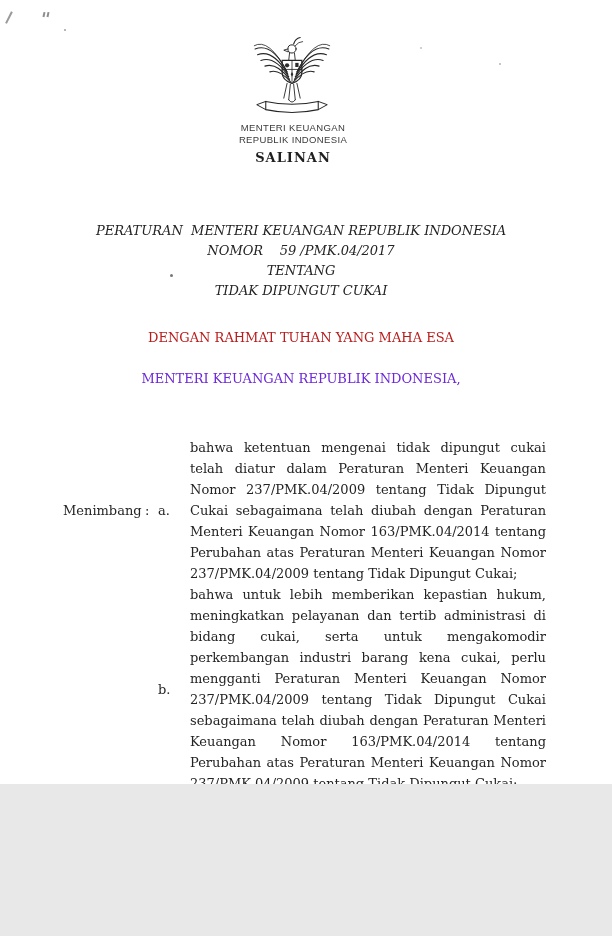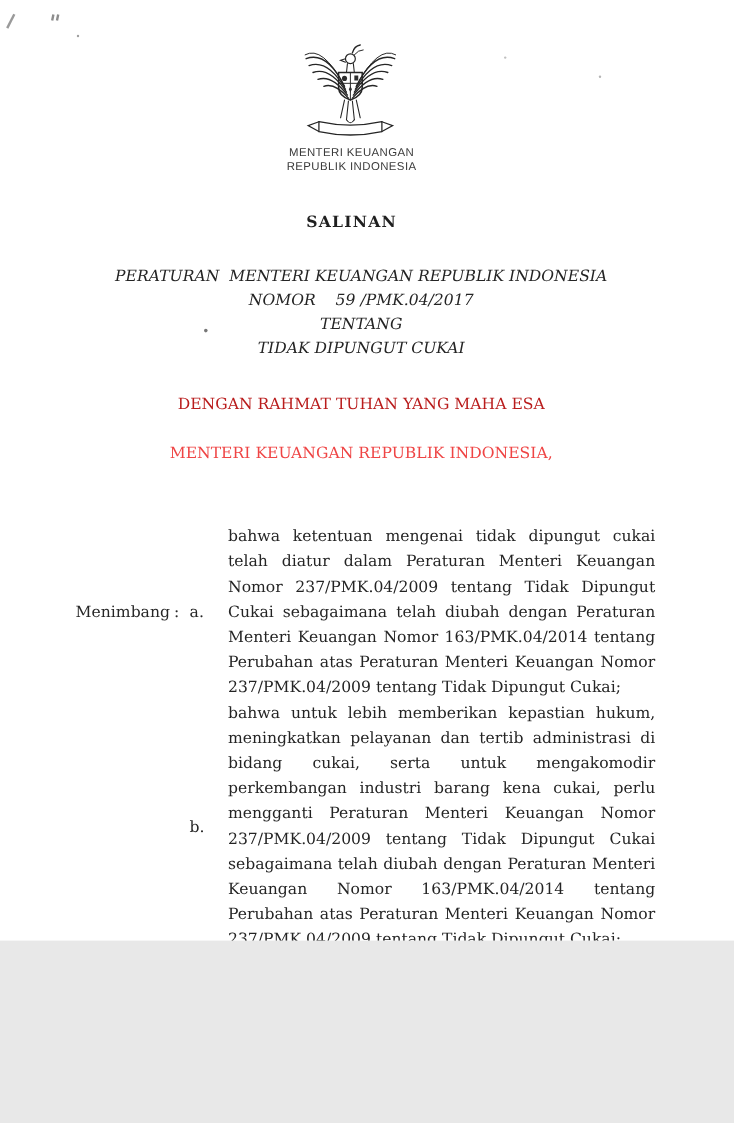--- a/index.html
+++ b/index.html
@@ -16,27 +16,27 @@
   .emblem{position:absolute;left:251px;top:32px;width:82px;height:88px;}
   .ministry{
     position:absolute;top:122px;left:0;width:586px;
     text-align:center;
     font-family:"Liberation Sans","DejaVu Sans",sans-serif;
     font-size:9.5px;line-height:11.5px;letter-spacing:.35px;color:#3a3a3a;
   }
   .salinan{
     position:absolute;top:150px;left:0;width:586px;
     text-align:center;
-    font-size:13px;font-weight:bold;letter-spacing:1px;color:#1f1f1f;margin-top:28px;
+    font-size:13px;font-weight:bold;letter-spacing:1px;color:#1f1f1f;
   }
   
   .title-block{position:absolute;top:221px;left:0;width:602px;text-align:center;}
   .title-line{font-size:13px;line-height:20px;white-space:pre;color:#242424;font-style:italic;}
   .invocation{position:absolute;top:330px;left:0;width:602px;text-align:center;font-size:13px;color:#b91c1c;}
-  .authority{position:absolute;top:371px;left:0;width:602px;text-align:center;font-size:13px;color:#ef4444;}
+  .authority{position:absolute;top:371px;left:0;width:602px;text-align:center;font-size:13px;color:#6d28d9;}
   
   .considerations{position:absolute;top:437px;left:63px;width:483px;font-size:13px;}
   .c-row{display:flex;align-items:center;}
   .c-label{width:82px;flex:none;line-height:21px;}
   .c-colon{width:13px;flex:none;line-height:21px;}
   .c-marker{width:32px;flex:none;line-height:21px;}
   .c-text{flex:1;text-align:justify;line-height:21px;color:#242424;}
   
   .footer-url{
     position:absolute;top:893px;left:351px;

